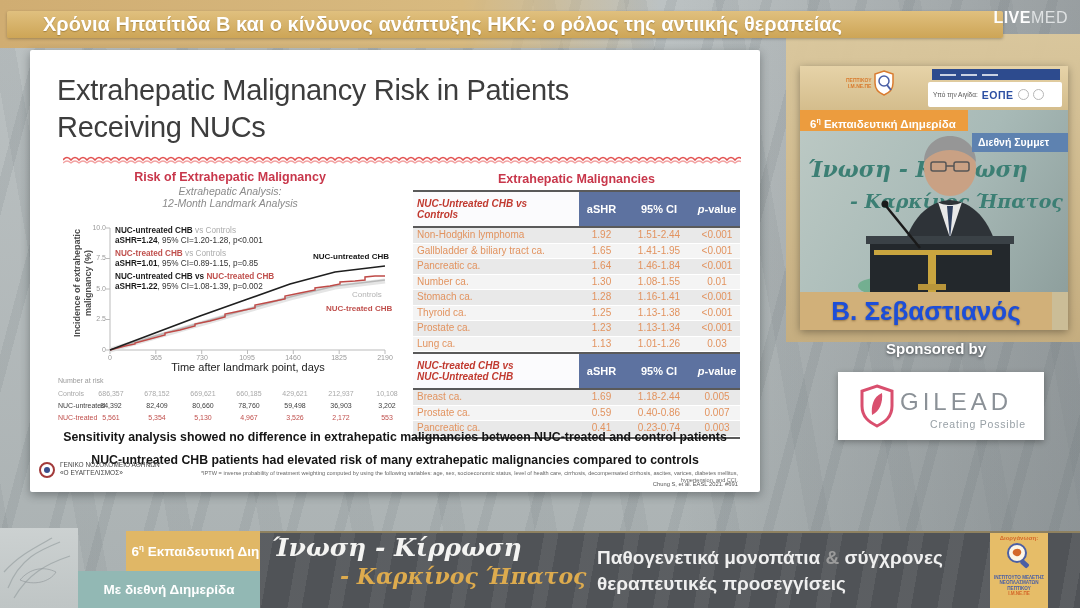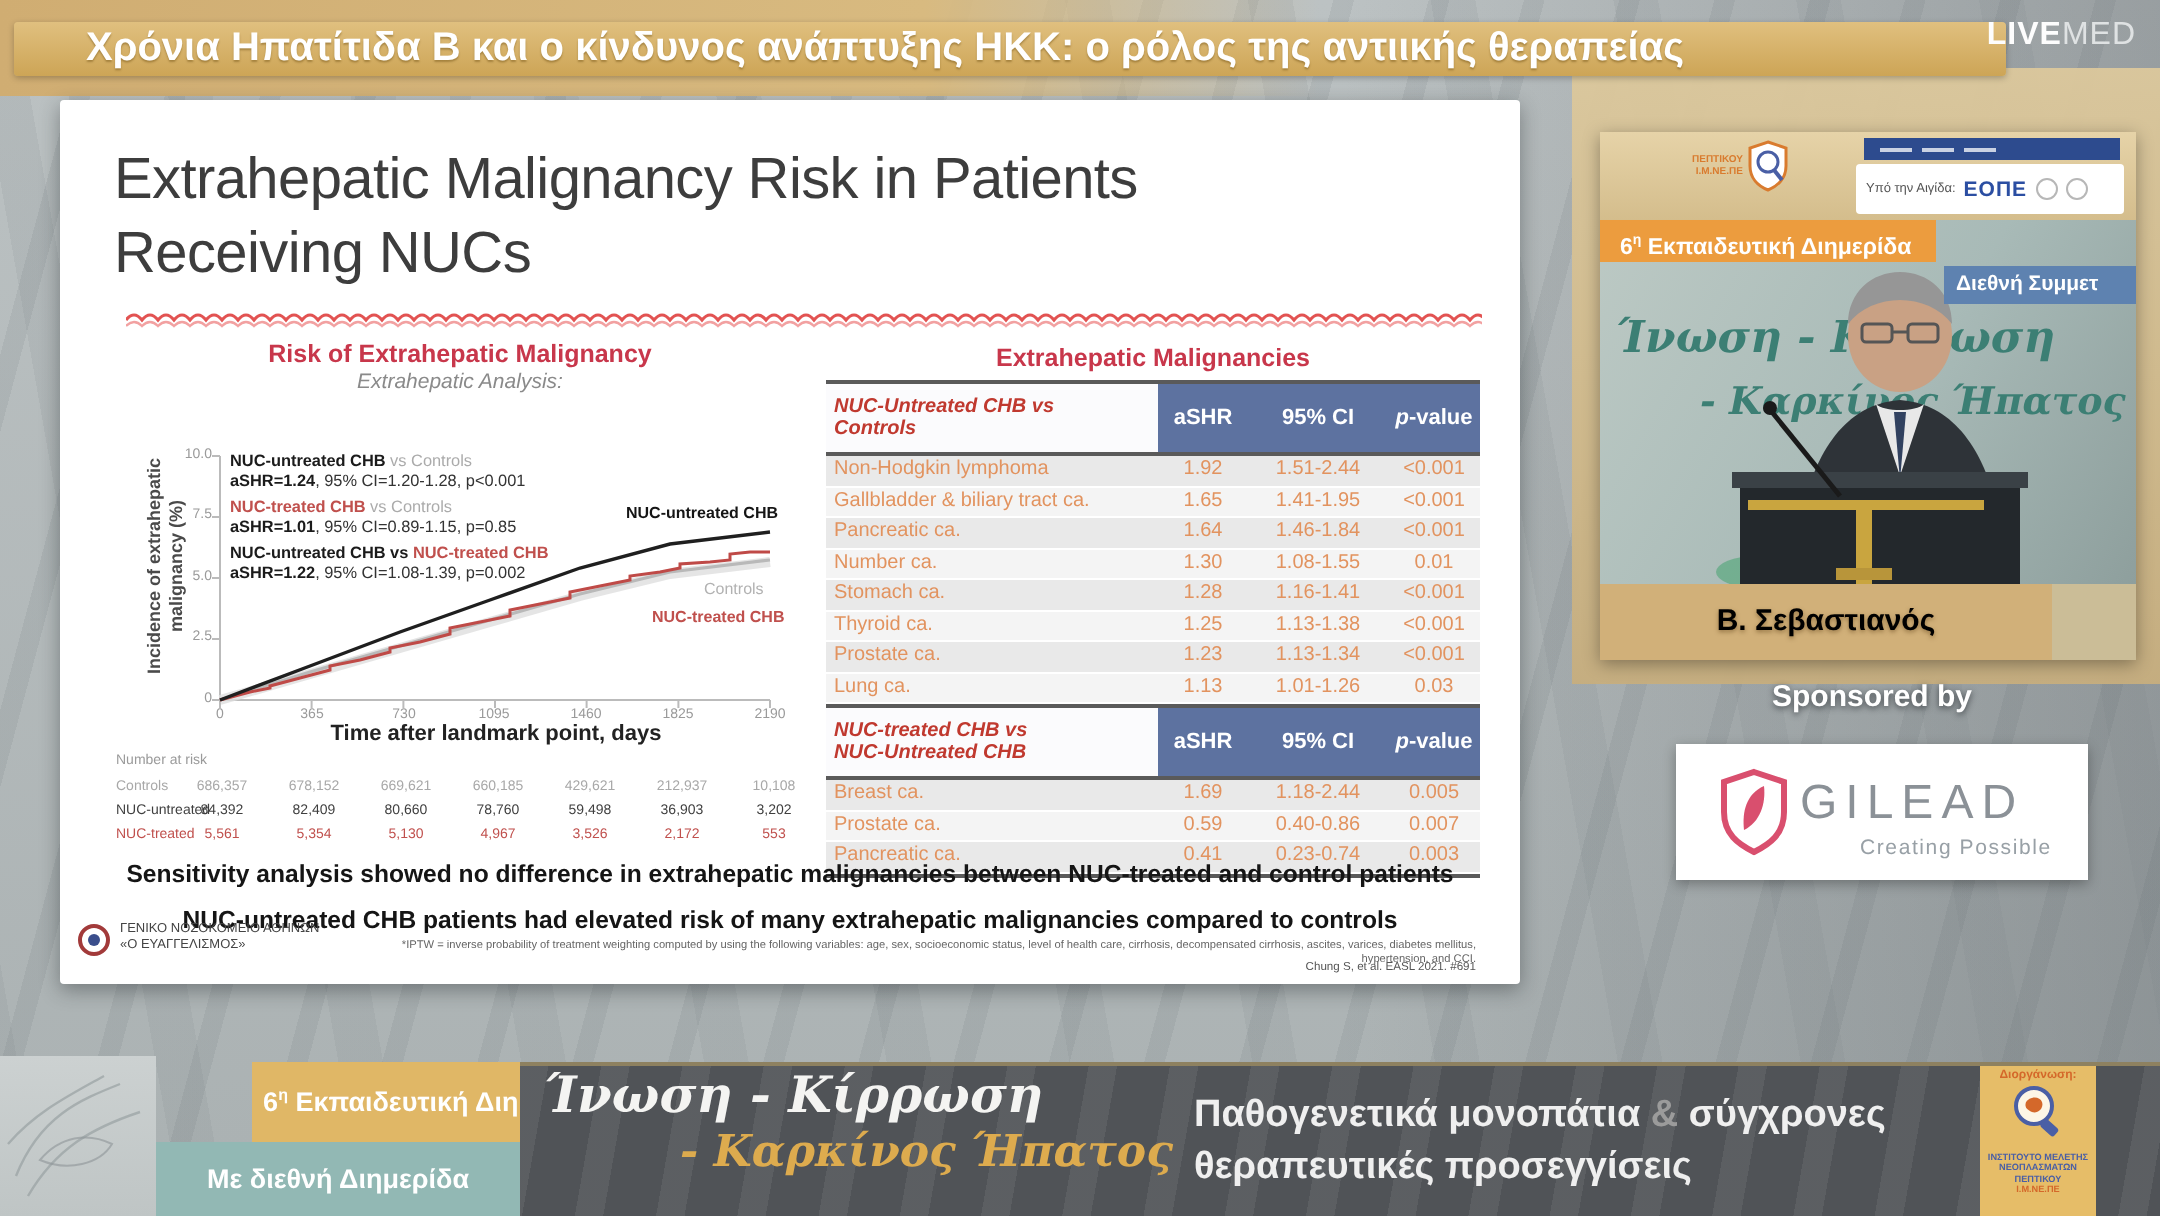--- a/index.html
+++ b/index.html
@@ -33,21 +33,21 @@
   .squiggle{position:absolute;left:33px;top:104px;width:678px;height:12px;}
   .c-title{position:absolute;left:15px;top:120px;width:370px;text-align:center;
     font-size:12.5px;font-weight:700;color:#c8374b;}
   .c-sub{position:absolute;left:15px;width:370px;text-align:center;font-size:10.5px;
     font-style:italic;color:#8a8a8a;}
   .ylab{position:absolute;left:-22px;top:222px;width:150px;text-align:center;font-size:9px;font-weight:700;
     color:#4a4a4a;transform:rotate(-90deg);line-height:11px;}
   .ytick{position:absolute;left:50px;width:26px;text-align:right;font-size:7px;color:#9a9a9a;}
   .xtick{position:absolute;top:304px;width:40px;text-align:center;font-size:7px;color:#9a9a9a;}
   .xaxlab{position:absolute;left:80px;top:311px;width:276px;text-align:center;font-size:11px;
-    font-weight:700;color:#222;}
+    font-weight:400;color:#222;}
   .ann{position:absolute;left:85px;top:176px;width:195px;font-size:8.2px;line-height:10px;color:#333;}
   .ann .grp{margin-bottom:3px;}
   .ann .blk{font-weight:700;color:#1b1b1b;}
   .ann .red{font-weight:700;color:#c0504d;}
   .ann .gry{color:#ababab;}
   .slabel{position:absolute;font-size:8px;white-space:nowrap;}
   .nar-label{position:absolute;left:28px;top:327px;font-size:7px;color:#9a9a9a;}
   .nar-row{position:absolute;left:58px;width:322px;display:flex;font-size:7px;height:11px;line-height:11px;}
   .nar-row .cell{flex:0 0 46px;text-align:center;}
   .nar-name{position:absolute;left:28px;width:56px;font-size:7px;height:11px;line-height:11px;}
@@ -96,22 +96,22 @@
   .v-backdrop{position:absolute;left:0;top:44px;width:268px;height:182px;
     background:linear-gradient(120deg,#bcc9c4,#a8bab7 55%,#8e9f9d);}
   .v-band-orange{position:absolute;left:0;top:44px;width:168px;height:21px;background:#ec9c3e;
     font-size:11.5px;font-weight:700;color:#fff;line-height:21px;padding-left:10px;box-sizing:border-box;white-space:nowrap;}
   .v-band-blue{position:absolute;left:172px;top:67px;width:96px;height:19px;background:#5e82b0;
     font-size:10.5px;font-weight:700;color:#fff;line-height:19px;padding-left:6px;box-sizing:border-box;
     white-space:nowrap;overflow:hidden;}
   .v-script{position:absolute;color:#3c7f74;font-family:"DejaVu Serif",serif;font-style:italic;
     font-weight:600;white-space:nowrap;}
   .v-fig{position:absolute;left:0;top:44px;}
-  .v-nameband{position:absolute;left:0;top:226px;width:226px;height:38px;background:rgba(209,174,118,.9);
-    text-align:center;line-height:38px;font-size:15px;font-weight:700;color:#000000;
+  .v-nameband{position:absolute;left:0;top:226px;width:252px;height:38px;background:rgba(209,174,118,.9);
+    text-align:center;line-height:38px;font-size:26px;font-weight:700;color:#1d4ed8;
     text-shadow:0 1px 2px rgba(90,60,20,.5);}
 
   .sponsored{position:absolute;left:830px;top:340px;width:212px;z-index:4;text-align:center;
     font-size:15px;font-weight:800;color:#fff;text-shadow:0 1px 3px rgba(40,45,50,.8);}
   .gilead{position:absolute;left:838px;top:372px;width:206px;height:68px;background:#fff;z-index:4;
     box-shadow:0 2px 6px rgba(0,0,0,.3);}
   .gilead .brand{position:absolute;left:62px;top:16px;font-size:24px;color:#8b9197;letter-spacing:4px;font-weight:400;}
   .gilead .tag{position:absolute;left:92px;top:46px;font-size:10.5px;color:#98a0a6;letter-spacing:.8px;}
   .gilead .shield{position:absolute;left:22px;top:12px;}
 
@@ -156,20 +156,21 @@
       <span>Extrahepatic Malignancy Risk in Patients</span><br>
       <span>Receiving NUCs</span>
     </div>
     <svg id="squig" class="squiggle" viewBox="0 0 678 12">
       <path class="s1" fill="none" stroke="#e25352" stroke-width="1.6" d="M0 6 q4 -5 8 0 q4 -5 8 0 q4 -5 8 0 q4 -5 8 0 q4 -5 8 0 q4 -5 8 0 q4 -5 8 0 q4 -5 8 0 q4 -5 8 0 q4 -5 8 0 q4 -5 8 0 q4 -5 8 0 q4 -5 8 0 q4 -5 8 0 q4 -5 8 0 q4 -5 8 0 q4 -5 8 0 q4 -5 8 0 q4 -5 8 0 q4 -5 8 0 q4 -5 8 0 q4 -5 8 0 q4 -5 8 0 q4 -5 8 0 q4 -5 8 0 q4 -5 8 0 q4 -5 8 0 q4 -5 8 0 q4 -5 8 0 q4 -5 8 0 q4 -5 8 0 q4 -5 8 0 q4 -5 8 0 q4 -5 8 0 q4 -5 8 0 q4 -5 8 0 q4 -5 8 0 q4 -5 8 0 q4 -5 8 0 q4 -5 8 0 q4 -5 8 0 q4 -5 8 0 q4 -5 8 0 q4 -5 8 0 q4 -5 8 0 q4 -5 8 0 q4 -5 8 0 q4 -5 8 0 q4 -5 8 0 q4 -5 8 0 q4 -5 8 0 q4 -5 8 0 q4 -5 8 0 q4 -5 8 0 q4 -5 8 0 q4 -5 8 0 q4 -5 8 0 q4 -5 8 0 q4 -5 8 0 q4 -5 8 0 q4 -5 8 0 q4 -5 8 0 q4 -5 8 0 q4 -5 8 0 q4 -5 8 0 q4 -5 8 0 q4 -5 8 0 q4 -5 8 0 q4 -5 8 0 q4 -5 8 0 q4 -5 8 0 q4 -5 8 0 q4 -5 8 0 q4 -5 8 0 q4 -5 8 0 q4 -5 8 0 q4 -5 8 0 q4 -5 8 0 q4 -5 8 0 q4 -5 8 0 q4 -5 8 0 q4 -5 8 0 q4 -5 8 0 q4 -5 8 0 q4 -5 8 0"></path>
       <path class="s2" fill="none" stroke="#ef8a8a" stroke-width="1.2" opacity=".8" d="M0 9 q4 -4 8 0 q4 -4 8 0 q4 -4 8 0 q4 -4 8 0 q4 -4 8 0 q4 -4 8 0 q4 -4 8 0 q4 -4 8 0 q4 -4 8 0 q4 -4 8 0 q4 -4 8 0 q4 -4 8 0 q4 -4 8 0 q4 -4 8 0 q4 -4 8 0 q4 -4 8 0 q4 -4 8 0 q4 -4 8 0 q4 -4 8 0 q4 -4 8 0 q4 -4 8 0 q4 -4 8 0 q4 -4 8 0 q4 -4 8 0 q4 -4 8 0 q4 -4 8 0 q4 -4 8 0 q4 -4 8 0 q4 -4 8 0 q4 -4 8 0 q4 -4 8 0 q4 -4 8 0 q4 -4 8 0 q4 -4 8 0 q4 -4 8 0 q4 -4 8 0 q4 -4 8 0 q4 -4 8 0 q4 -4 8 0 q4 -4 8 0 q4 -4 8 0 q4 -4 8 0 q4 -4 8 0 q4 -4 8 0 q4 -4 8 0 q4 -4 8 0 q4 -4 8 0 q4 -4 8 0 q4 -4 8 0 q4 -4 8 0 q4 -4 8 0 q4 -4 8 0 q4 -4 8 0 q4 -4 8 0 q4 -4 8 0 q4 -4 8 0 q4 -4 8 0 q4 -4 8 0 q4 -4 8 0 q4 -4 8 0 q4 -4 8 0 q4 -4 8 0 q4 -4 8 0 q4 -4 8 0 q4 -4 8 0 q4 -4 8 0 q4 -4 8 0 q4 -4 8 0 q4 -4 8 0 q4 -4 8 0 q4 -4 8 0 q4 -4 8 0 q4 -4 8 0 q4 -4 8 0 q4 -4 8 0 q4 -4 8 0 q4 -4 8 0 q4 -4 8 0 q4 -4 8 0 q4 -4 8 0 q4 -4 8 0 q4 -4 8 0 q4 -4 8 0 q4 -4 8 0 q4 -4 8 0"></path>
     </svg>
 
     <div class="c-title">Risk of Extrahepatic Malignancy</div>
     <div class="c-sub" style="top:135px">Extrahepatic Analysis:</div>
+    <div class="c-sub" style="top:147px">12-Month Landmark Analysis</div>
     <div class="ylab">Incidence of extrahepatic malignancy (%)</div>
 
     <svg style="position:absolute;left:45px;top:170px" width="340" height="160" viewBox="0 0 340 160">
       <line x1="35" y1="8" x2="35" y2="130" stroke="#bbb" stroke-width="1"></line>
       <line x1="35" y1="130" x2="310" y2="130" stroke="#bbb" stroke-width="1"></line>
       <g stroke="#bbb" stroke-width="1">
         <line x1="31" y1="8" x2="35" y2="8"></line>
           <line x1="31" y1="38.5" x2="35" y2="38.5"></line>
         <line x1="31" y1="69" x2="35" y2="69"></line>
           <line x1="31" y1="99.5" x2="35" y2="99.5"></line>

